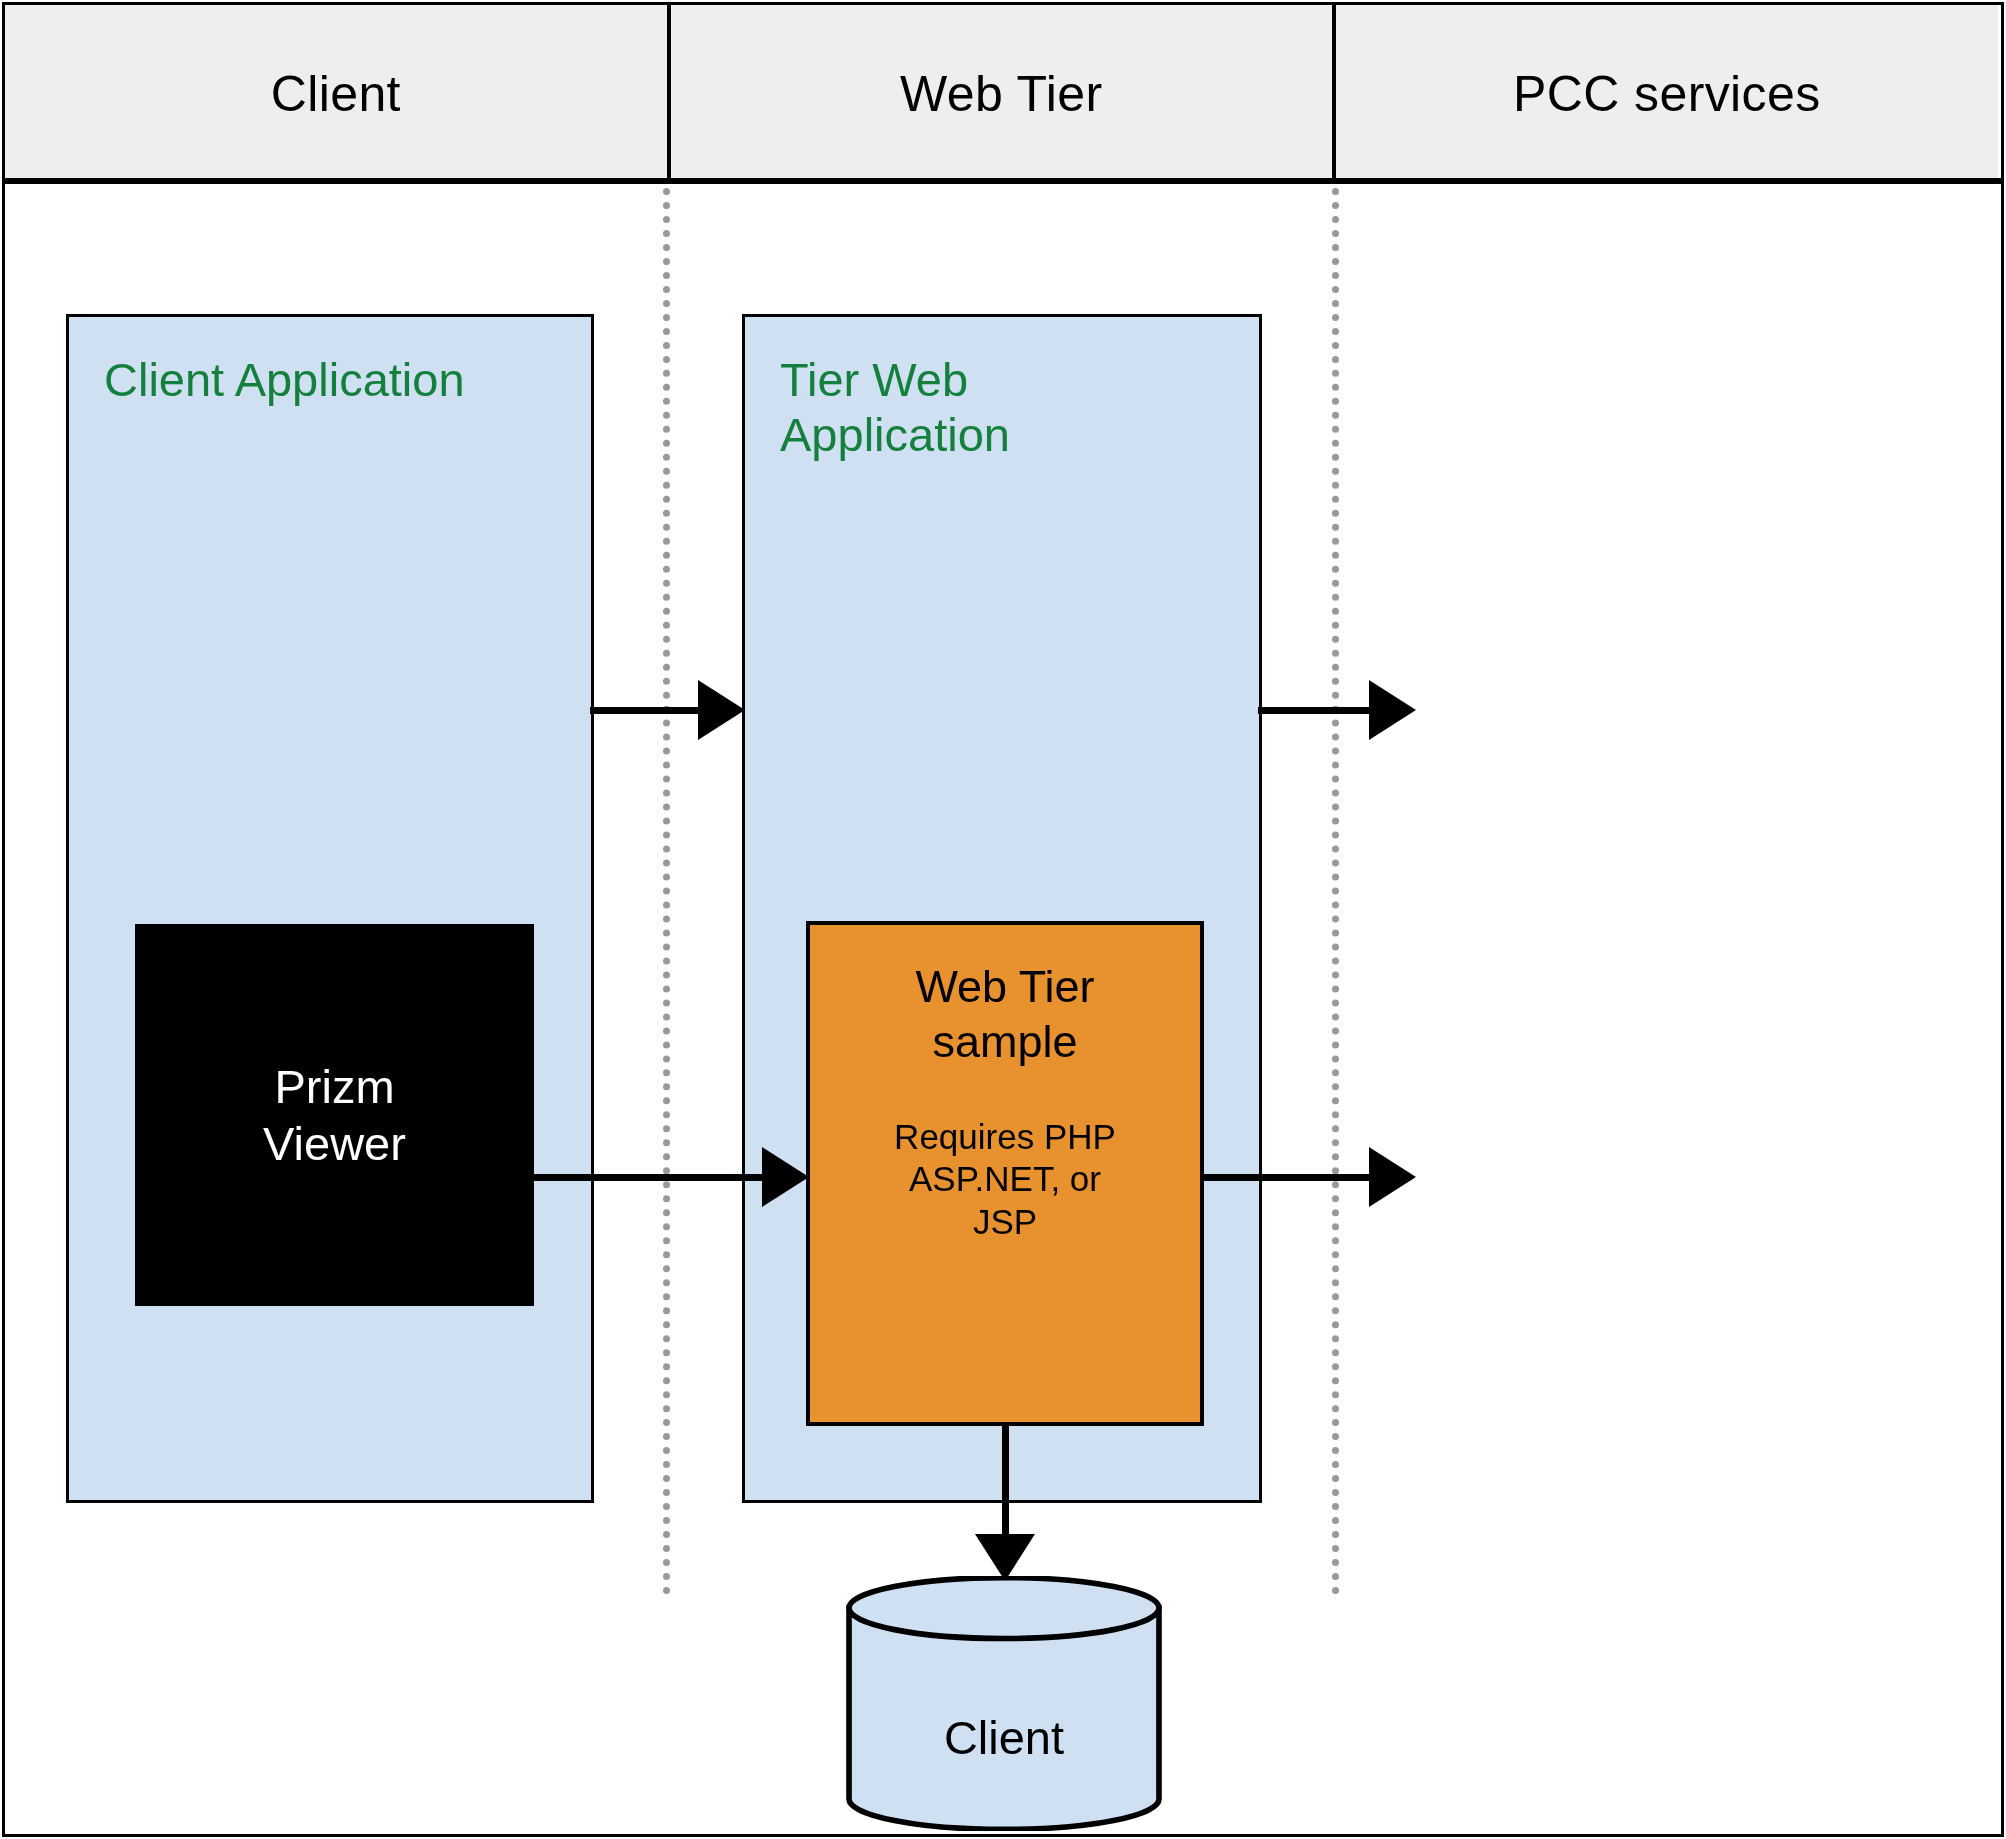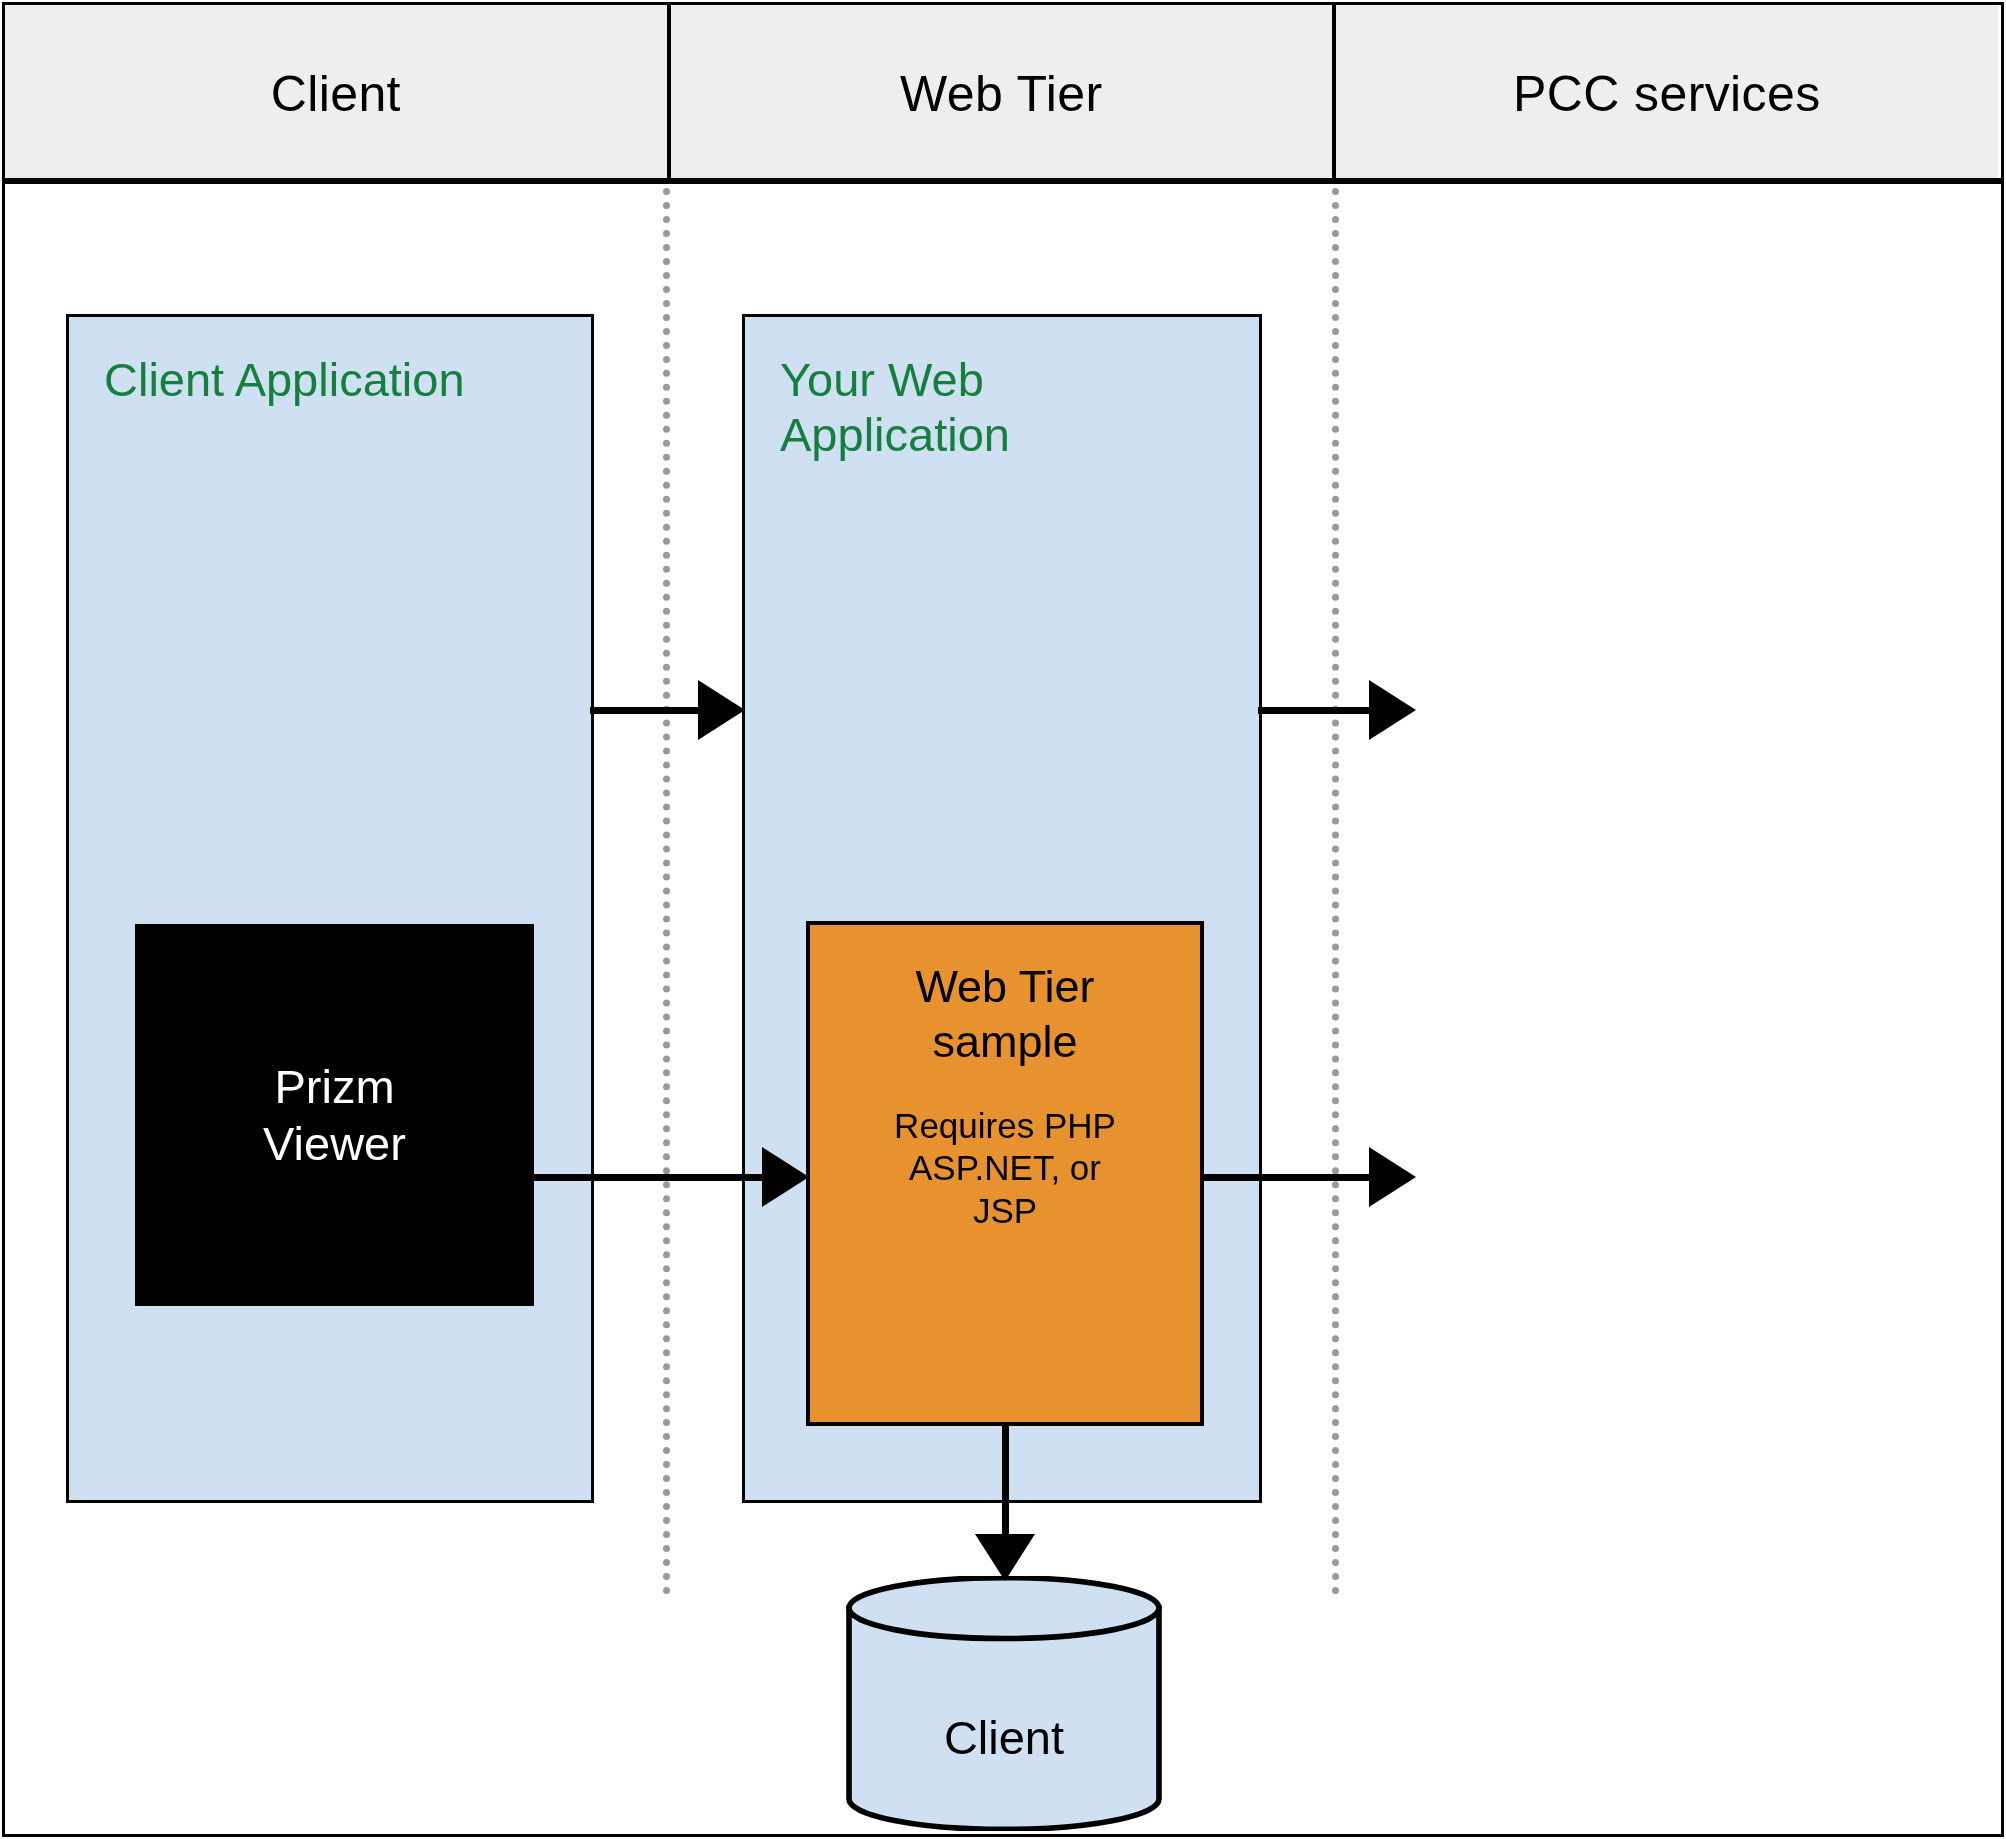--- a/index.html
+++ b/index.html
@@ -156,21 +156,21 @@
     font-size: 45px;
     line-height: 1.22;
     text-align: center;
     white-space: pre-line;
   }
   #webtier-sample-box .node-sublabel {
     color: #000000;
     font-size: 35px;
     line-height: 1.22;
     text-align: center;
-    margin-top: 35px;
+    margin-top: 46px;
     white-space: pre-line;
   }
 
   
   #storage-cylinder {
     position: absolute;
     left: 845px;
     top: 1576px;
     width: 318px;
     height: 255px;
@@ -275,21 +275,21 @@
   <div class="container-box" id="client-app-box">
     <div class="box-title">Client Application</div>
   </div>
 
   <div id="prizm-viewer-box">
     <div class="node-label">Prizm
 Viewer</div>
   </div>
 
   <div class="container-box" id="web-app-box">
-    <div class="box-title">Your Web
+    <div class="box-title">Tier Web
 Application</div>
   </div>
 
   <div id="webtier-sample-box">
     <div class="node-label">Web Tier
 sample</div>
     <div class="node-sublabel">Requires PHP
 ASP.NET, or
 JSP</div>
   </div>

